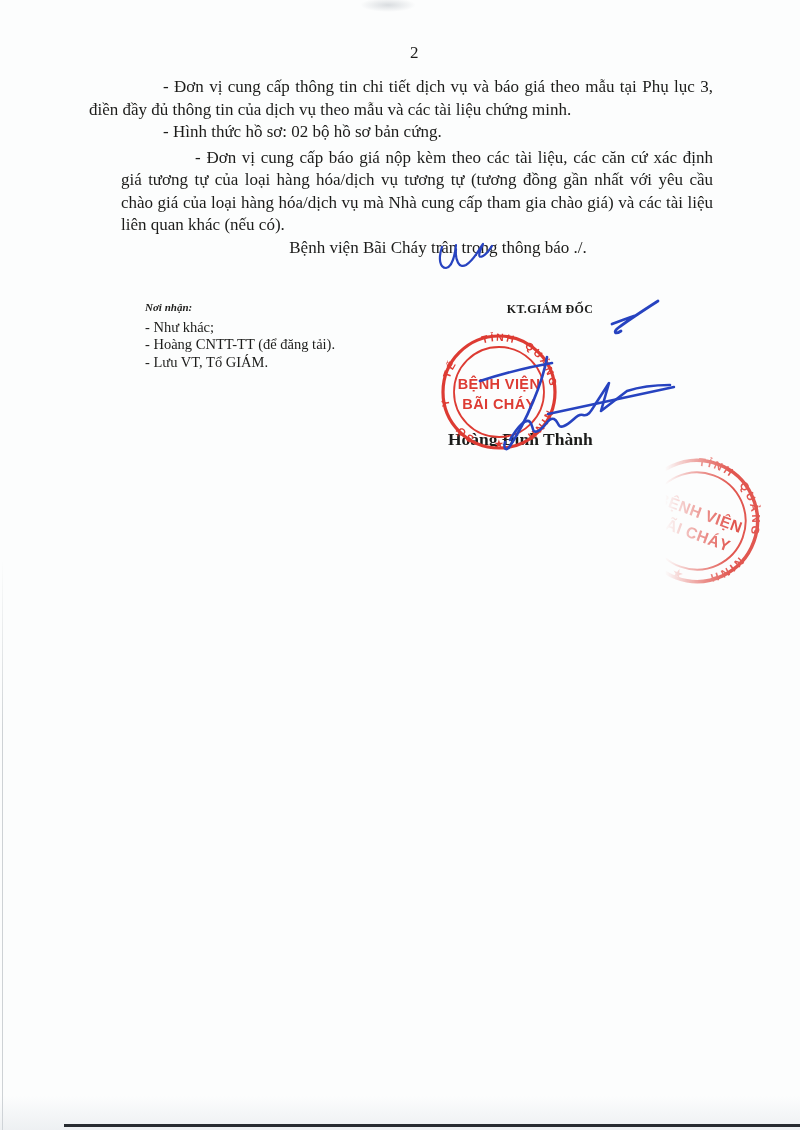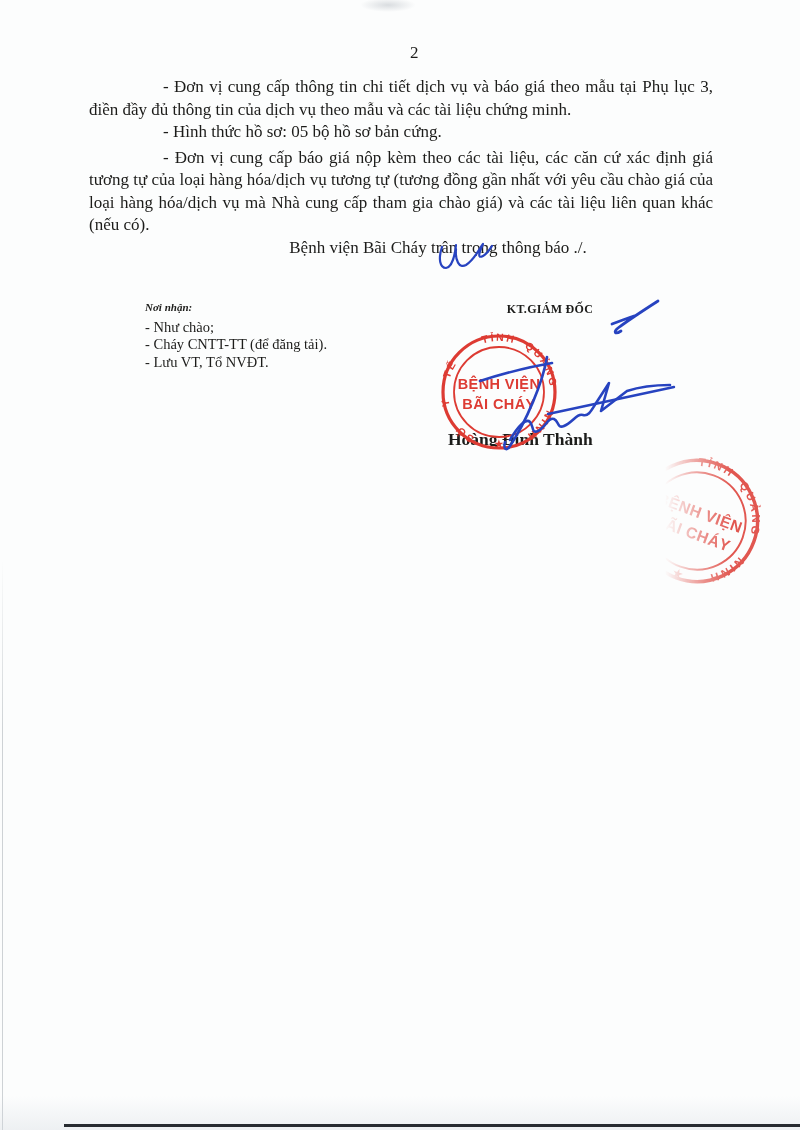--- a/index.html
+++ b/index.html
@@ -38,21 +38,21 @@
   }
   .page-number {
     position: absolute; left: 410px; top: 43px;
     font-size: 17px;
   }
   .content {
     position: absolute; left: 89px; top: 76px; width: 624px;
     font-size: 17px; line-height: 22.5px; text-align: justify;
   }
   .content p { margin: 0; text-indent: 74px; }
-  .content p.spaced { margin-top: 3px; }
+  .content p.spaced { margin-top: 3px; margin-left: 32px; }
   .content p.closing { text-align: center; }
   .recipients {
     position: absolute; left: 145px; top: 299px;
     font-size: 14.5px; line-height: 17.5px;
   }
   .recipients .rec-heading {
     font-weight: bold; font-style: italic; font-size: 11px; margin-bottom: 2px;
   }
   .sig-titles {
     position: absolute; left: 450px; top: 298px; width: 200px;
@@ -100,34 +100,34 @@
 
   <div class="scan-smudge"></div>
   <div class="left-edge-line"></div>
   <div class="bottom-tint"></div>
   <div class="bottom-scan-line"></div>
 
   <div class="page-number">2</div>
 
   <div class="content">
     <p>- Đơn vị cung cấp thông tin chi tiết dịch vụ và báo giá theo mẫu tại Phụ lục 3, điền đầy đủ thông tin của dịch vụ theo mẫu và các tài liệu chứng minh.</p>
-    <p>- Hình thức hồ sơ: 05 bộ hồ sơ bản cứng.</p>
+    <p>- Hình thức hồ sơ: 02 bộ hồ sơ bản cứng.</p>
     <p class="spaced">- Đơn vị cung cấp báo giá nộp kèm theo các tài liệu, các căn cứ xác định giá tương tự của loại hàng hóa/dịch vụ tương tự (tương đồng gần nhất với yêu cầu chào giá của loại hàng hóa/dịch vụ mà Nhà cung cấp tham gia chào giá) và các tài liệu liên quan khác (nếu có).</p>
     <p class="closing">Bệnh viện Bãi Cháy trân trọng thông báo ./.</p>
   </div>
 
   <svg class="ink initials-ink" width="64" height="38" viewBox="0 0 64 38">
     <path d="M 8 9 C 4 21 6 30 12 30 C 18 29 21 17 22 7 M 22 11 C 21 22 25 31 32 27 C 40 22 44 13 49 6 C 45 15 43 21 49 18 C 53 16 56 11 58 8" stroke-width="2.2"></path>
   </svg>
 
   <div class="recipients">
     <div class="rec-heading">Nơi nhận:</div>
-    <div>- Như chào;</div>
-    <div>- Cháy CNTT-TT (để đăng tải).</div>
-    <div>- Lưu VT, Tổ NVĐT.</div>
+    <div>- Như khác;</div>
+    <div>- Hoàng CNTT-TT (để đăng tải).</div>
+    <div>- Lưu VT, Tổ GIÁM.</div>
   </div>
 
   <div class="sig-titles">
     <div>KT.GIÁM ĐỐC</div>
   </div>
 
   <svg class="ink flourish-ink" width="70" height="48" viewBox="0 0 70 48">
     <path d="M 60 10 C 46 19 32 28 20 37 C 15 41 17 44 23 40 M 14 33 C 22 30 30 27 36 25" stroke-width="2.8"></path>
   </svg>
 

